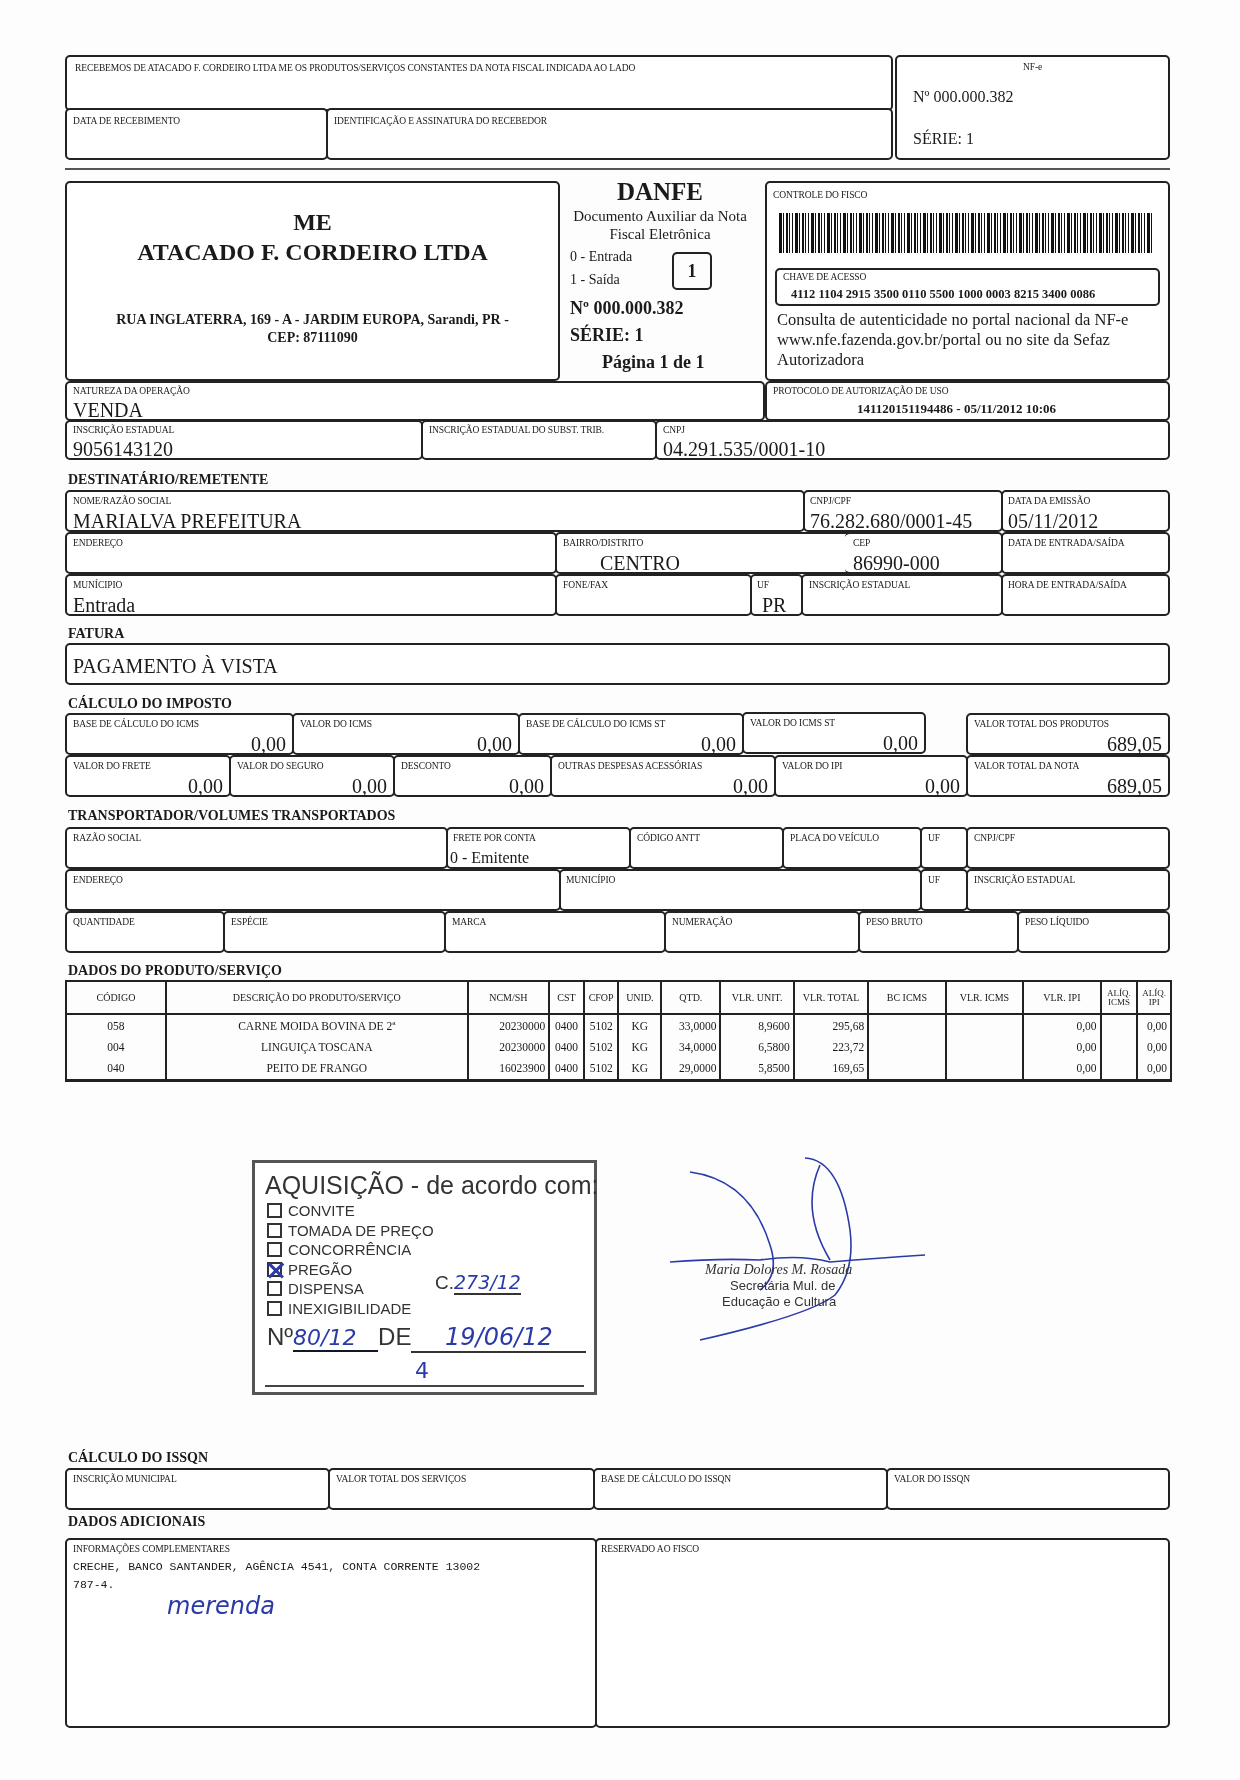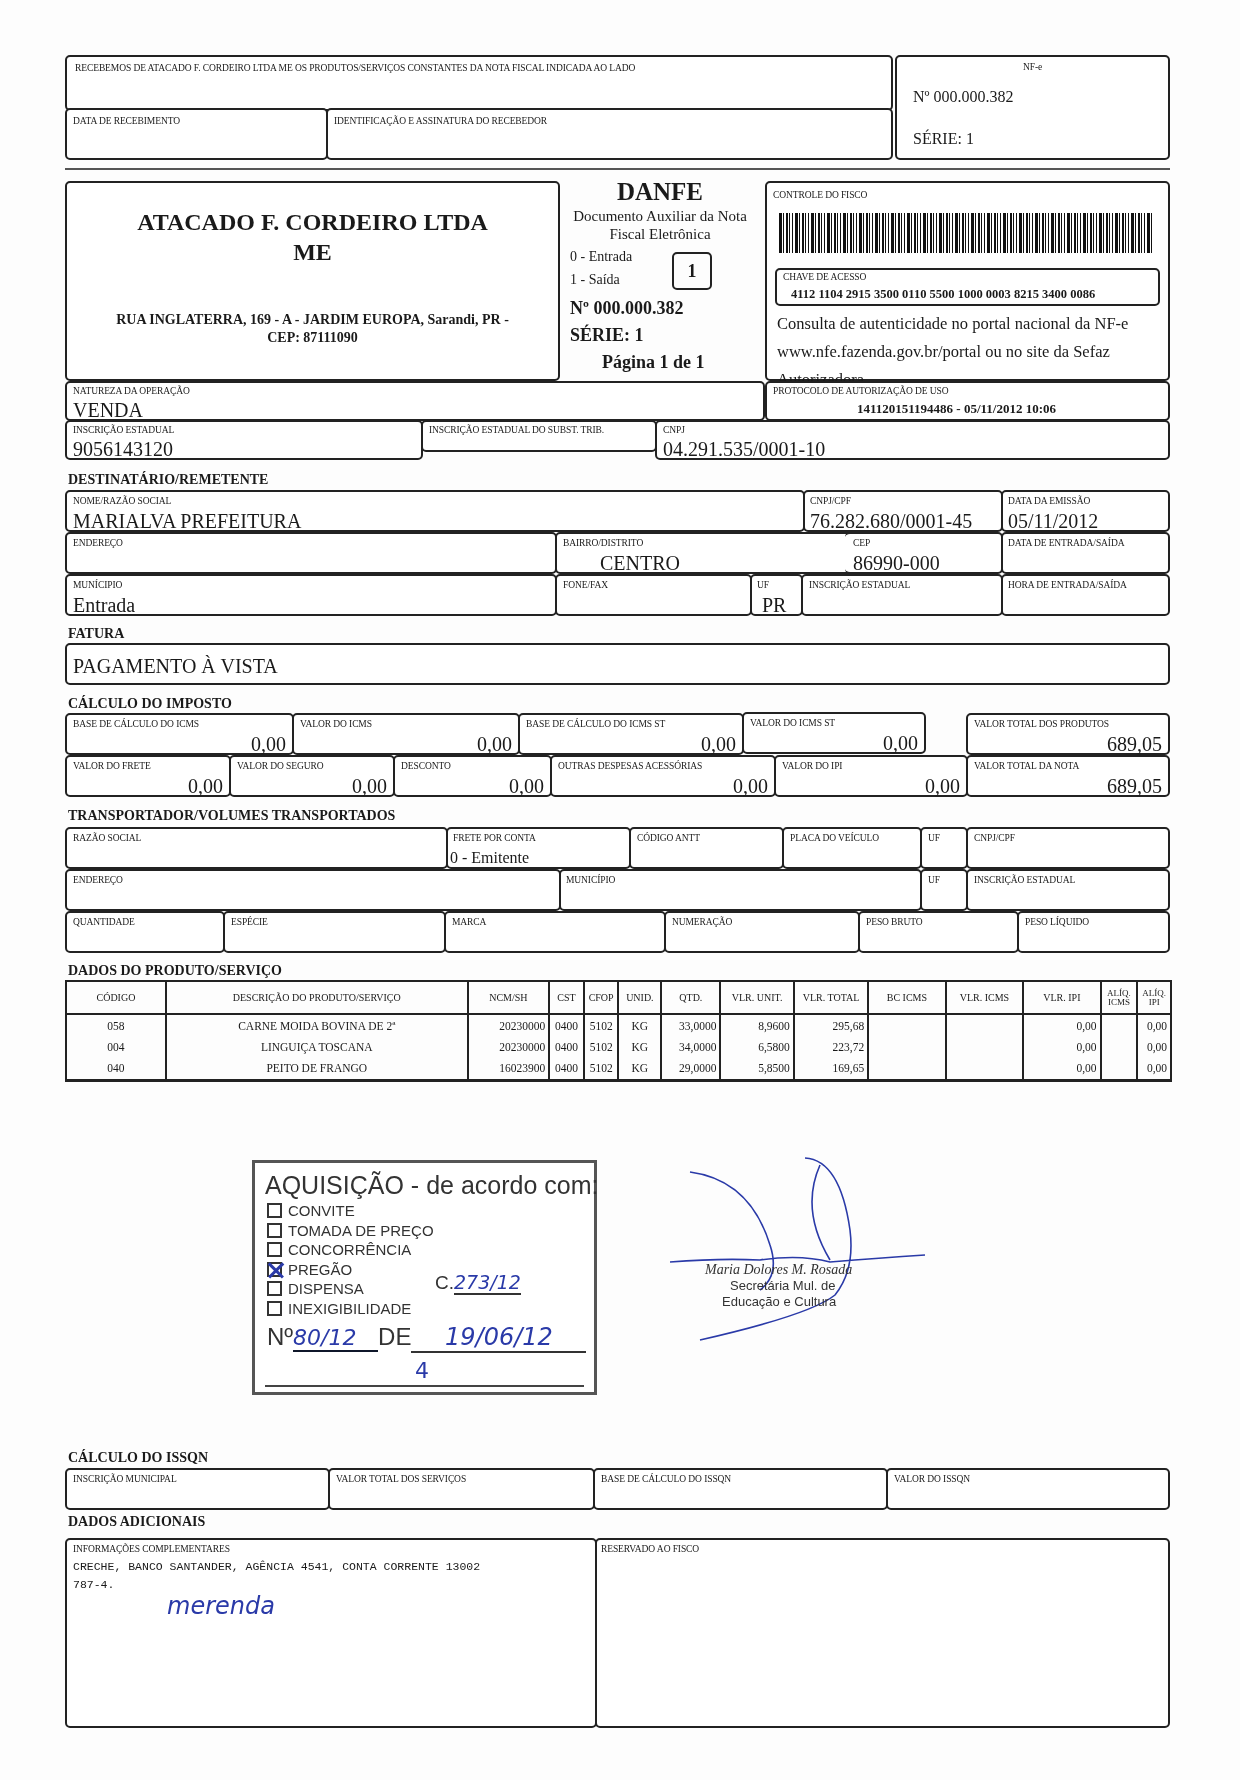--- a/index.html
+++ b/index.html
@@ -38,22 +38,22 @@
 </div>
 <div class="box" style="left:895px;top:55px;width:275px;height:105px;">
   <span class="lbl" style="left:0;right:0;text-align:center;top:6px;text-transform:none;">NF-e</span>
   <span class="abs" style="left:16px;top:31px;font-size:16px;">Nº 000.000.382</span>
   <span class="abs" style="left:16px;top:73px;font-size:16px;">SÉRIE: 1</span>
 </div>
 <div class="hr" style="left:65px;top:168px;width:1105px;"></div>
 
 <div class="box" style="left:65px;top:181px;width:495px;height:200px;">
   <div class="abs" style="left:0;right:0;top:24px;text-align:center;font-size:24px;font-weight:bold;line-height:30px;">
+    <div>ME</div>
     <div>ATACADO F. CORDEIRO LTDA</div>
-    <div>ME</div>
   </div>
   <div class="abs" style="left:0;right:0;top:128px;text-align:center;font-size:14px;font-weight:bold;line-height:18px;">
     <div>RUA INGLATERRA, 169 - A - JARDIM EUROPA, Sarandi, PR -</div>
     <div>CEP: 87111090</div>
   </div>
 </div>
 
 <div class="abs" style="left:560px;top:176px;width:200px;height:205px;">
   <div class="abs" style="left:0;right:0;top:2px;text-align:center;font-size:25px;font-weight:bold;">DANFE</div>
   <div class="abs" style="left:0;right:0;top:32px;text-align:center;font-size:15px;">Documento Auxiliar da Nota</div>
@@ -67,37 +67,37 @@
 </div>
 
 <div class="box" style="left:765px;top:181px;width:405px;height:200px;">
   <span class="lbl" style="left:6px;top:8px;">CONTROLE DO FISCO</span>
   <div class="abs" style="left:12px;top:30px;width:375px;height:40px;
        background: repeating-linear-gradient(90deg,#111 0 3px,#fff 3px 4px,#111 4px 5px,#fff 5px 7px,#111 7px 9px,#fff 9px 10px,#111 10px 11px,#fff 11px 13px,#111 13px 14px,#fff 14px 16px);"></div>
   <div class="abs" style="left:8px;top:85px;width:385px;height:38px;border:2px solid #222;border-radius:5px;">
     <span class="lbl" style="left:6px;top:3px;">CHAVE DE ACESSO</span>
     <span class="abs" style="left:14px;top:17px;font-size:12.5px;font-weight:bold;white-space:nowrap;">4112 1104 2915 3500 0110 5500 1000 0003 8215 3400 0086</span>
   </div>
-  <div class="abs" style="left:10px;top:127px;width:380px;font-size:16.5px;line-height:28px;">Consulta de autenticidade no portal nacional da NF-e www.nfe.fazenda.gov.br/portal ou no site da Sefaz Autorizadora</div>
+  <div class="abs" style="left:10px;top:127px;width:380px;font-size:16.5px;line-height:20px;">Consulta de autenticidade no portal nacional da NF-e www.nfe.fazenda.gov.br/portal ou no site da Sefaz Autorizadora</div>
 </div>
 
 <div class="box" style="left:65px;top:381px;width:700px;height:40px;">
   <span class="lbl" style="left:6px;top:4px;">NATUREZA DA OPERAÇÃO</span>
   <span class="val" style="left:6px;top:17px;">VENDA</span>
 </div>
 <div class="box" style="left:765px;top:381px;width:405px;height:40px;">
   <span class="lbl" style="left:6px;top:4px;">PROTOCOLO DE AUTORIZAÇÃO DE USO</span>
   <span class="abs" style="left:90px;top:18px;font-size:13px;font-weight:bold;white-space:nowrap;">141120151194486 - 05/11/2012 10:06</span>
 </div>
 
 <div class="box" style="left:65px;top:420px;width:358px;height:40px;">
   <span class="lbl" style="left:6px;top:4px;">INSCRIÇÃO ESTADUAL</span>
   <span class="val" style="left:6px;top:17px;">9056143120</span>
 </div>
-<div class="box" style="left:421px;top:420px;width:236px;height:32px;">
+<div class="box" style="left:421px;top:420px;width:236px;height:40px;">
   <span class="lbl" style="left:6px;top:4px;">INSCRIÇÃO ESTADUAL DO SUBST. TRIB.</span>
 </div>
 <div class="box" style="left:655px;top:420px;width:515px;height:40px;">
   <span class="lbl" style="left:6px;top:4px;">CNPJ</span>
   <span class="val" style="left:6px;top:17px;">04.291.535/0001-10</span>
 </div>
 
 <div class="sec" style="left:68px;top:472px;">DESTINATÁRIO/REMETENTE</div>
 <div class="box" style="left:65px;top:490px;width:740px;height:42px;">
   <span class="lbl" style="left:6px;top:5px;">NOME/RAZÃO SOCIAL</span>

